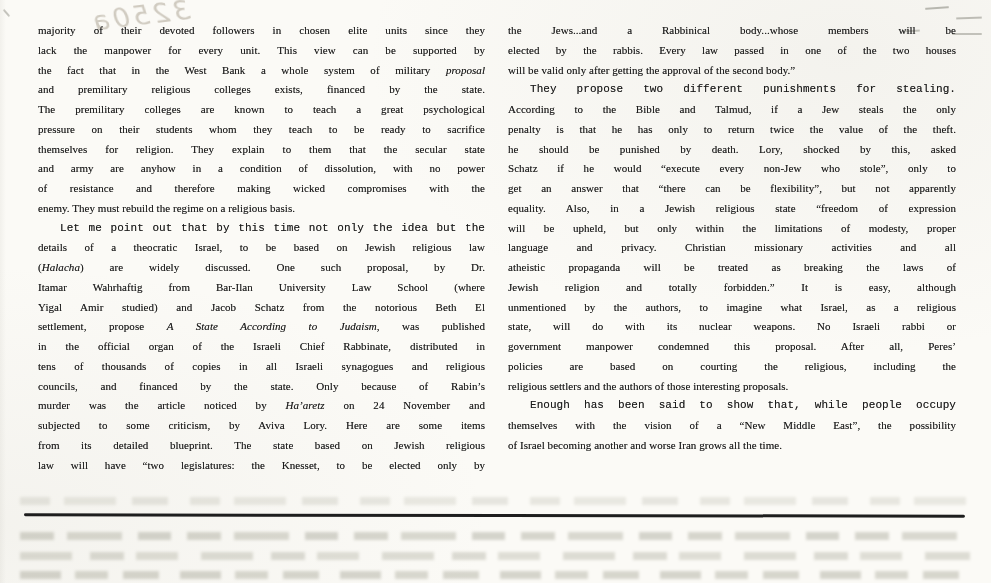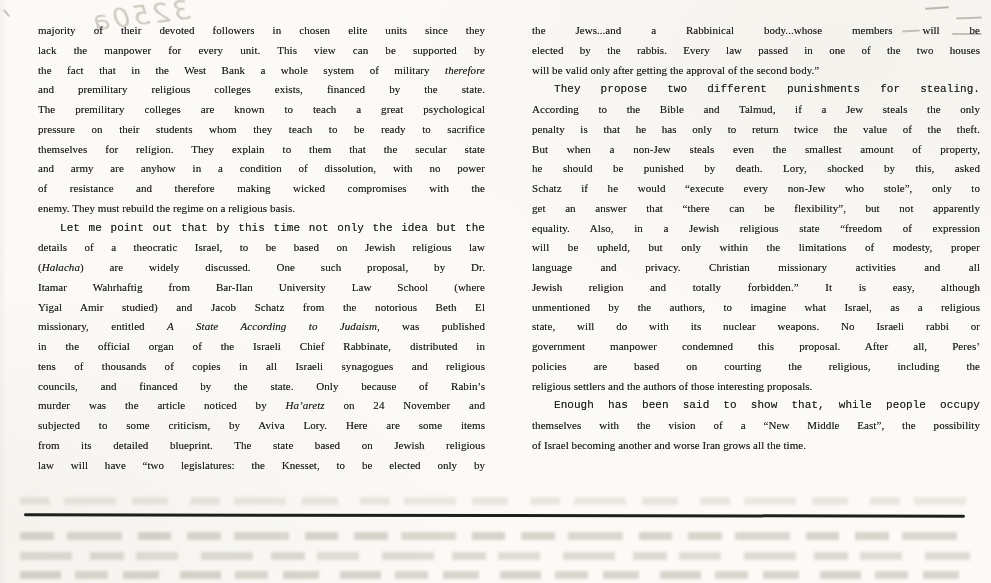--- a/index.html
+++ b/index.html
@@ -18,21 +18,21 @@
       radial-gradient(ellipse at 85% 10%, rgba(190,188,176,0.12), transparent 40%),
       radial-gradient(ellipse at 0% 90%, rgba(180,178,166,0.10), transparent 35%),
       linear-gradient(90deg, rgba(160,158,146,0.10) 0px, transparent 6px);
   }
   .col{
     position:absolute;top:21px;
     font-size:11px;line-height:19.75px;
     letter-spacing:0.05px;
   }
   .col-left{left:38px;width:447px;}
-  .col-right{left:508px;width:448px;margin-left:24px;}
+  .col-right{left:508px;width:448px;}
   .line{
     white-space:nowrap;
     overflow:hidden;
     text-align:justify;
     text-align-last:justify;
     height:19.75px;
   }
   .line.end{text-align-last:left;}
   .line.indent{padding-left:22px;font-family:Liberation Mono, monospace;}
   .it{font-style:italic;}
@@ -75,56 +75,56 @@
 
 <div class="dash d1"></div>
 <div class="dash d2"></div>
 <div class="dash d3"></div>
 <div class="dash d4"></div>
 <div class="dash d5"></div>
 
 <div class="col col-left" id="col-left">
     <div class="line"><span>majority of their devoted followers in chosen elite units since they</span></div>
     <div class="line"><span>lack the manpower for every unit. This view can be supported by</span></div>
-    <div class="line"><span>the fact that in the West Bank a whole system of military </span><span class="it">therefore</span></div>
+    <div class="line"><span>the fact that in the West Bank a whole system of military </span><span class="it">proposal</span></div>
     <div class="line"><span>and premilitary religious colleges exists, financed by the state.</span></div>
     <div class="line"><span>The premilitary colleges are known to teach a great psychological</span></div>
     <div class="line"><span>pressure on their students whom they teach to be ready to sacrifice</span></div>
     <div class="line"><span>themselves for religion. They explain to them that the secular state</span></div>
     <div class="line"><span>and army are anyhow in a condition of dissolution, with no power</span></div>
     <div class="line"><span>of resistance and therefore making wicked compromises with the</span></div>
     <div class="line end"><span>enemy. They must rebuild the regime on a religious basis.</span></div>
     <div class="line indent"><span>Let me point out that by this time not only the idea but the</span></div>
     <div class="line"><span>details of a theocratic Israel, to be based on Jewish religious law</span></div>
     <div class="line"><span>(</span><span class="it">Halacha</span><span>) are widely discussed. One such proposal, by Dr.</span></div>
     <div class="line"><span>Itamar Wahrhaftig from Bar-Ilan University Law School (where</span></div>
     <div class="line"><span>Yigal Amir studied) and Jacob Schatz from the notorious Beth El</span></div>
-    <div class="line"><span>missionary, entitled </span><span class="it">A State According to Judaism</span><span>, was published</span></div>
+    <div class="line"><span>settlement, propose </span><span class="it">A State According to Judaism</span><span>, was published</span></div>
     <div class="line"><span>in the official organ of the Israeli Chief Rabbinate, distributed in</span></div>
     <div class="line"><span>tens of thousands of copies in all Israeli synagogues and religious</span></div>
     <div class="line"><span>councils, and financed by the state. Only because of Rabin’s</span></div>
     <div class="line"><span>murder was the article noticed by </span><span class="it">Ha’aretz</span><span> on 24 November and</span></div>
     <div class="line"><span>subjected to some criticism, by Aviva Lory. Here are some items</span></div>
     <div class="line"><span>from its detailed blueprint. The state based on Jewish religious</span></div>
     <div class="line"><span>law will have “two legislatures: the Knesset, to be elected only by</span></div>
   </div>
 <div class="col col-right" id="col-right">
     <div class="line"><span>the Jews...and a Rabbinical body...whose members will be</span></div>
     <div class="line"><span>elected by the rabbis. Every law passed in one of the two houses</span></div>
     <div class="line end"><span>will be valid only after getting the approval of the second body.”</span></div>
     <div class="line indent"><span>They propose two different punishments for stealing.</span></div>
     <div class="line"><span>According to the Bible and Talmud, if a Jew steals the only</span></div>
     <div class="line"><span>penalty is that he has only to return twice the value of the theft.</span></div>
-    <div class="line"><span>But when a non-Jew steals even the smallest amount of property,</span></div>
     <div class="line"><span>he should be punished by death. Lory, shocked by this, asked</span></div>
     <div class="line"><span>Schatz if he would “execute every non-Jew who stole”, only to</span></div>
     <div class="line"><span>get an answer that “there can be flexibility”, but not apparently</span></div>
     <div class="line"><span>equality. Also, in a Jewish religious state “freedom of expression</span></div>
     <div class="line"><span>will be upheld, but only within the limitations of modesty, proper</span></div>
     <div class="line"><span>language and privacy. Christian missionary activities and all</span></div>
+    <div class="line"><span>atheistic propaganda will be treated as breaking the laws of</span></div>
     <div class="line"><span>Jewish religion and totally forbidden.” It is easy, although</span></div>
     <div class="line"><span>unmentioned by the authors, to imagine what Israel, as a religious</span></div>
     <div class="line"><span>state, will do with its nuclear weapons. No Israeli rabbi or</span></div>
     <div class="line"><span>government manpower condemned this proposal. After all, Peres’</span></div>
     <div class="line"><span>policies are based on courting the religious, including the</span></div>
     <div class="line end"><span>religious settlers and the authors of those interesting proposals.</span></div>
     <div class="line indent"><span>Enough has been said to show that, while people occupy</span></div>
     <div class="line"><span>themselves with the vision of a “New Middle East”, the possibility</span></div>
     <div class="line end"><span>of Israel becoming another and worse Iran grows all the time.</span></div>
   </div>

